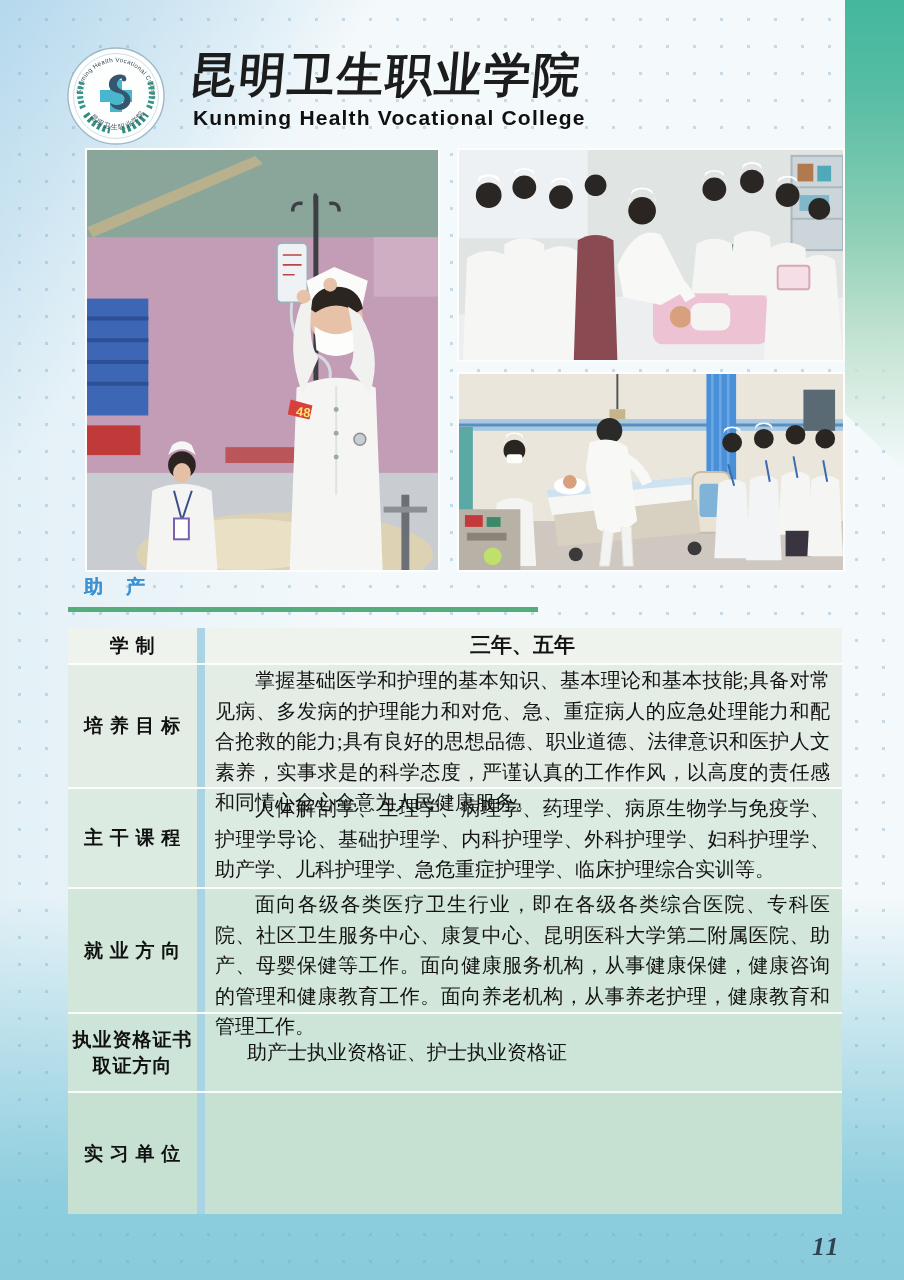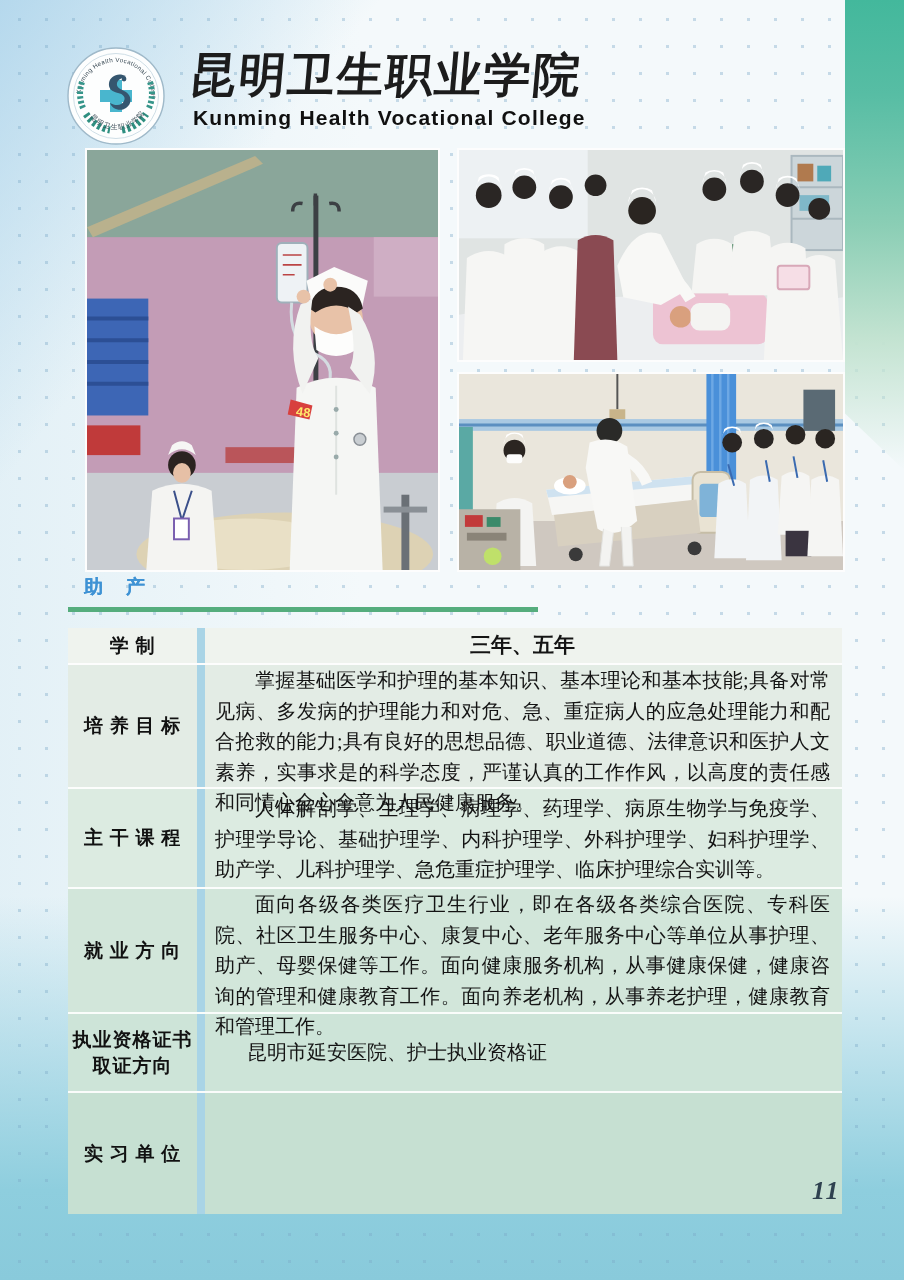--- a/index.html
+++ b/index.html
@@ -67,21 +67,21 @@
   .r2{height:100px;background:#dcebe1;}
   .r3{height:125px;background:#d2e6da;}
   .r4{height:79px;background:#cde4d8;}
   .r5{height:123px;background:#c6e0d2;}
   .r0 .cell-content{display:flex;align-items:center;justify-content:center;font-weight:700;font-size:21px;}
   .r0 .cell-content p{text-indent:0;}
   .r2 .cell-content{padding-top:4px;}
   .r4 .cell-content{display:flex;align-items:center;}
   .r4 .cell-content p{text-indent:1.6em;}
   .page-number{
-    position:absolute;left:812px;top:1176px;z-index:2;
+    position:absolute;left:812px;top:1232px;z-index:2;
     font-family:"Liberation Serif","DejaVu Serif",serif;font-style:italic;font-weight:700;
     font-size:26px;color:#2f4250;letter-spacing:2px;
   }
 </style>
 </head>
 <body>
 
 <div class="page">
   <div class="teal-band"></div>
 
@@ -303,28 +303,28 @@
       <div class="cell-label">主 干 课 程</div>
       <div class="divider"></div>
       <div class="cell-content">
           <p>人体解剖学、生理学、病理学、药理学、病原生物学与免疫学、护理学导论、基础护理学、内科护理学、外科护理学、妇科护理学、助产学、儿科护理学、急危重症护理学、临床护理综合实训等。</p>
         </div>
     </div>
     <div class="row r3">
       <div class="cell-label">就 业 方 向</div>
       <div class="divider"></div>
       <div class="cell-content">
-          <p>面向各级各类医疗卫生行业，即在各级各类综合医院、专科医院、社区卫生服务中心、康复中心、老年服务中心等单位从事护理、助产、母婴保健等工作。面向健康服务机构，从事健康保健，健康咨询的管理和健康教育工作。面向养老机构，从事养老护理，健康教育和管理工作。</p>
+          <p>面向各级各类医疗卫生行业，即在各级各类综合医院、专科医院、社区卫生服务中心、康复中心、昆明医科大学第二附属医院、助产、母婴保健等工作。面向健康服务机构，从事健康保健，健康咨询的管理和健康教育工作。面向养老机构，从事养老护理，健康教育和管理工作。</p>
         </div>
     </div>
     <div class="row r4">
       <div class="cell-label">执业资格证书取证方向</div>
       <div class="divider"></div>
       <div class="cell-content">
-          <p>昆明市延安医院、护士执业资格证</p>
+          <p>助产士执业资格证、护士执业资格证</p>
         </div>
     </div>
     <div class="row r5">
       <div class="cell-label">实 习 单 位</div>
       <div class="divider"></div>
     </div>
   </div>
 
   <div class="page-number">11</div>
 </div>

